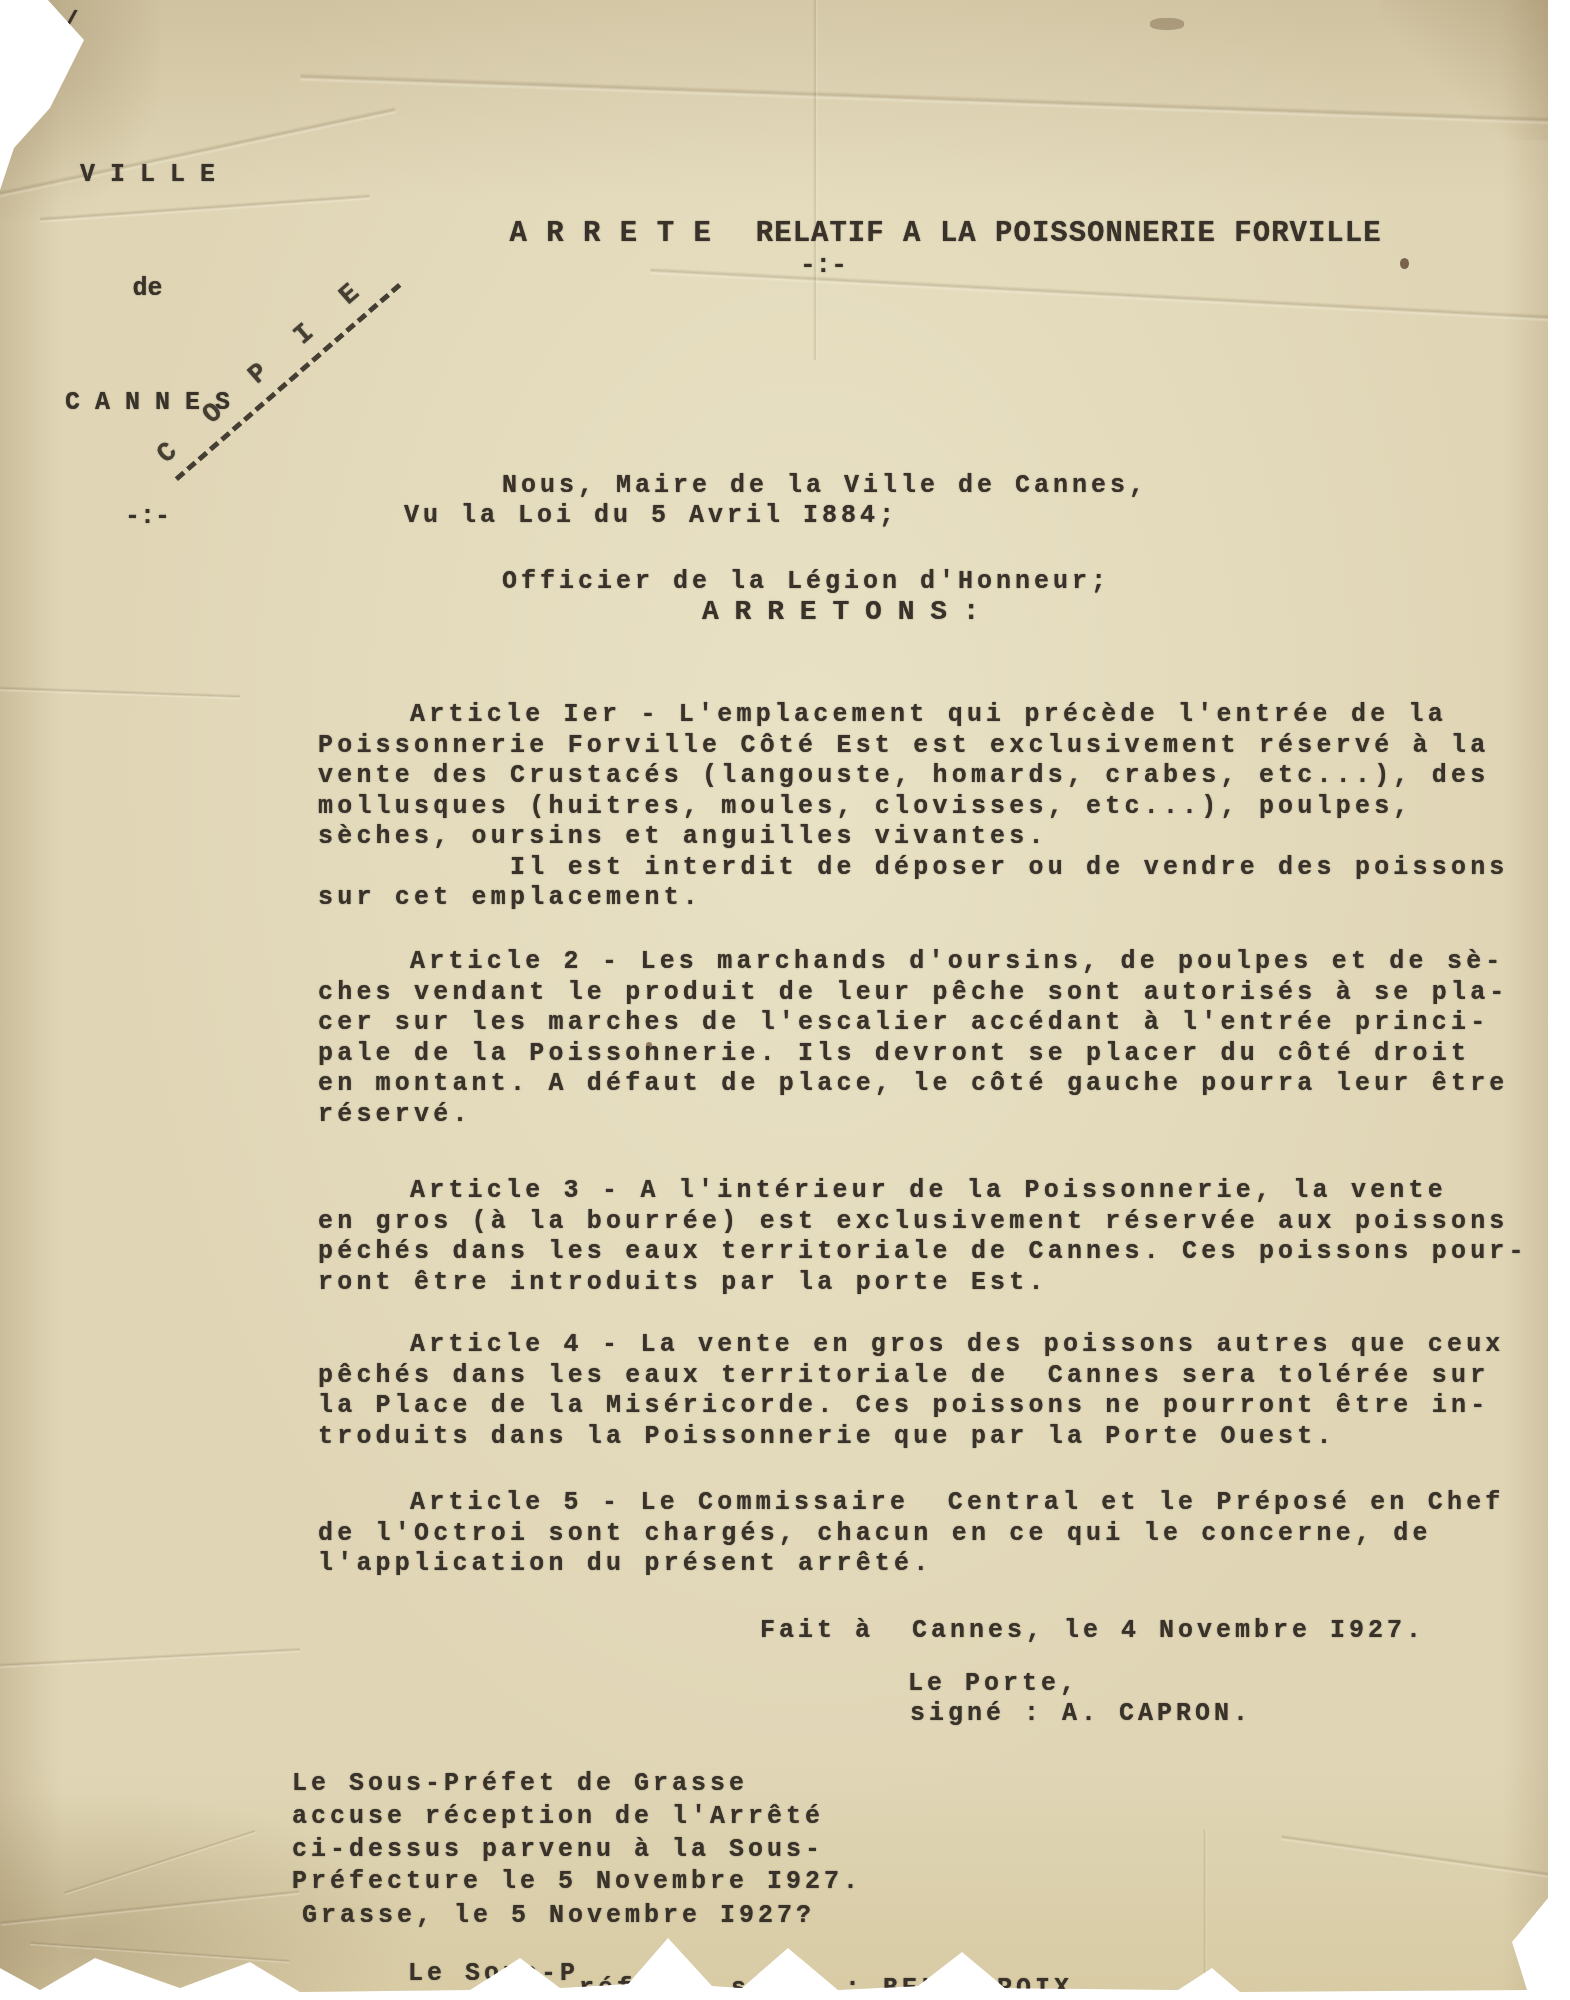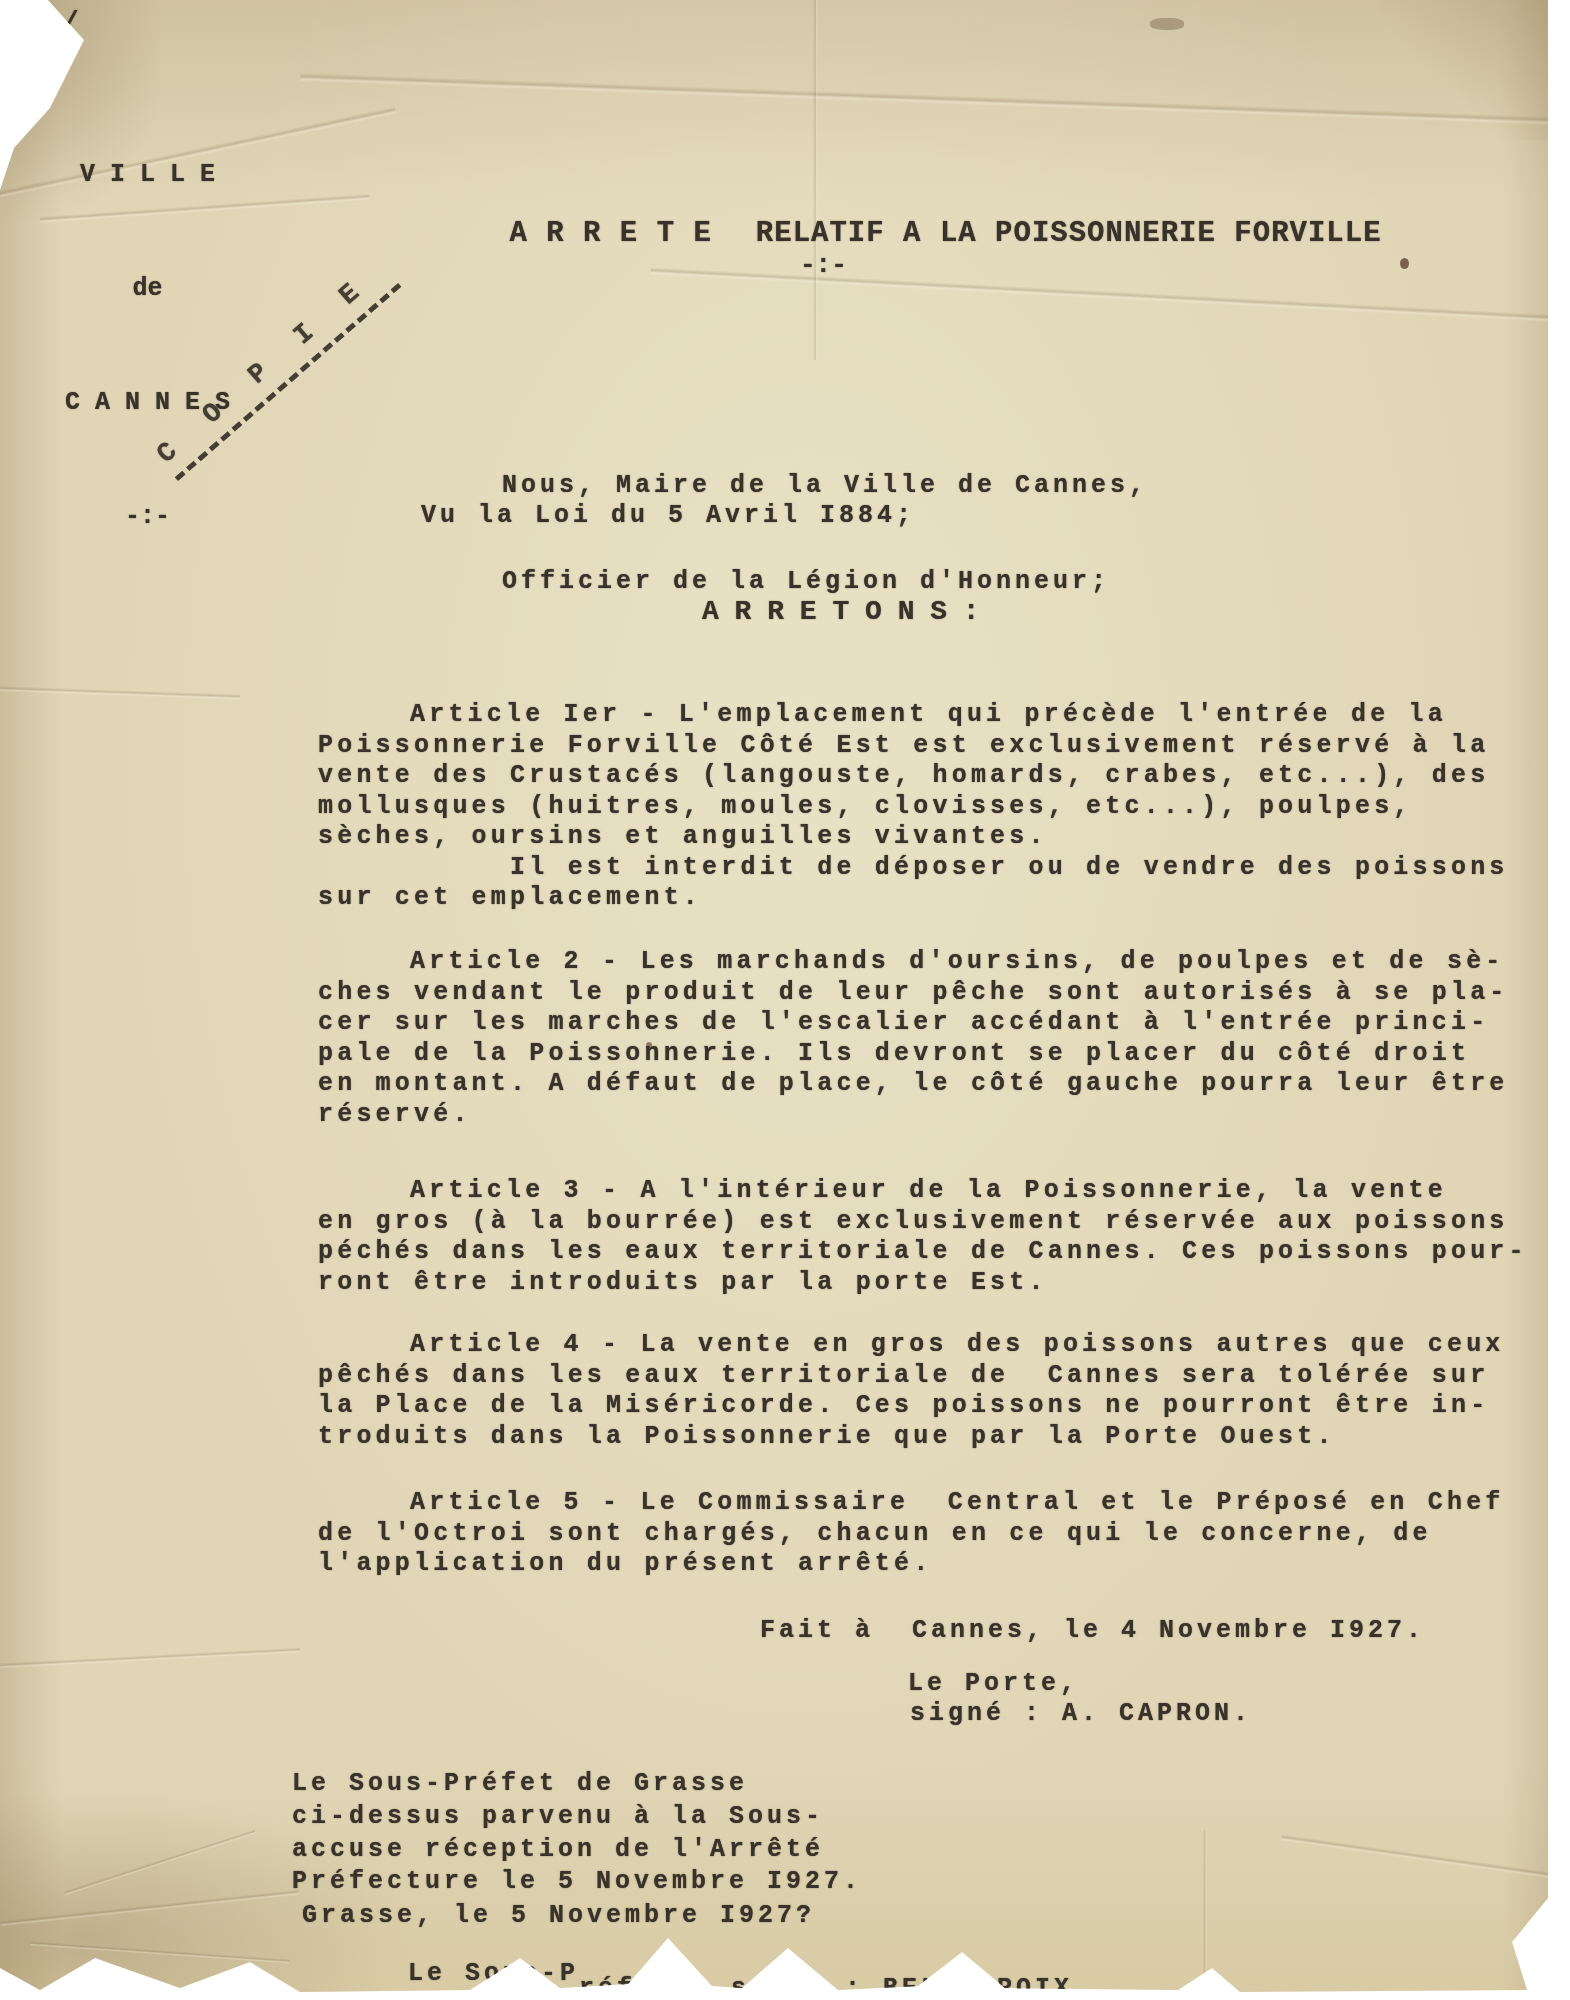--- a/index.html
+++ b/index.html
@@ -27,21 +27,21 @@
   .u{text-decoration-thickness:3px;text-underline-offset:6px;}
   .mark{left:26px;top:8px;font-size:27px;letter-spacing:2px;}
   .letterhead{left:50px;top:80px;width:195px;text-align:center;font-size:25px;line-height:38px;}
   .copie{left:178px;top:438px;font-size:27px;letter-spacing:14px;
          transform:rotate(-41deg);transform-origin:left bottom;
          border-bottom:5px dashed #453e33;padding:0 22px 8px 2px;color:#453e33;}
   .title{left:399px;top:184px;font-size:29px;letter-spacing:1px;}
   .title .part2{margin-left:44px;}
   .divider{left:800px;top:250px;font-size:26px;}
   .preamble{left:502px;top:406px;font-size:25px;letter-spacing:4px;line-height:32px;}
-  .vu{left:404px;top:501px;font-size:25px;letter-spacing:4px;margin-left:17px;}
+  .vu{left:404px;top:501px;font-size:25px;letter-spacing:4px;}
   .arretons{left:702px;top:596px;font-size:28px;letter-spacing:-0.5px;}
   .articles{left:310px;top:0;width:1235px;}
   .article{position:absolute;left:8px;width:1235px;}
   .article .first{padding-left:92px;}
   .closing-date{left:760px;top:1616px;font-size:25px;letter-spacing:4px;}
   .maire{left:908px;top:1669px;font-size:25px;letter-spacing:4px;}
   .signe{left:910px;top:1699px;font-size:25px;letter-spacing:4px;}
   .reception{left:292px;top:1768px;font-size:25px;letter-spacing:4px;line-height:32.8px;}
   .grasse{left:302px;top:1901px;font-size:25px;letter-spacing:4px;}
   .final-line{left:294px;top:1930px;font-size:25px;letter-spacing:4px;}
@@ -95,19 +95,19 @@
     </div>
     <div class="txt vu">Vu la Loi du 5 Avril I884;</div>
     <div class="txt arretons u">A R R E T O N S :</div>
 
     <div class="txt articles body-size" id="articles"><div class="article" style="top: 700px;"><div class="first"><span class="u">Article Ier</span><span> - L'emplacement qui précède l'entrée de la</span></div><div>Poissonnerie Forville Côté Est est exclusivement réservé à la</div><div>vente des Crustacés (langouste, homards, crabes, etc...), des</div><div>mollusques (huitres, moules, clovisses, etc...), poulpes,</div><div>sèches, oursins et anguilles vivantes.</div><div>          Il est interdit de déposer ou de vendre des poissons</div><div>sur cet emplacement.</div></div><div class="article" style="top: 947px;"><div class="first"><span class="u">Article 2</span><span> - Les marchands d'oursins, de poulpes et de sè-</span></div><div>ches vendant le produit de leur pêche sont autorisés à se pla-</div><div>cer sur les marches de l'escalier accédant à l'entrée princi-</div><div>pale de la Poissonnerie. Ils devront se placer du côté droit</div><div>en montant. A défaut de place, le côté gauche pourra leur être</div><div>réservé.</div></div><div class="article" style="top: 1176px;"><div class="first"><span class="u">Article 3</span><span> - A l'intérieur de la Poissonnerie, la vente</span></div><div>en gros (à la bourrée) est exclusivement réservée aux poissons</div><div>péchés dans les eaux territoriale de Cannes. Ces poissons pour-</div><div>ront être introduits par la porte Est.</div></div><div class="article" style="top: 1330px;"><div class="first"><span class="u">Article 4</span><span> - La vente en gros des poissons autres que ceux</span></div><div>pêchés dans les eaux territoriale de  Cannes sera tolérée sur</div><div>la Place de la Miséricorde. Ces poissons ne pourront être in-</div><div>troduits dans la Poissonnerie que par la Porte Ouest.</div></div><div class="article" style="top: 1488px;"><div class="first"><span class="u">Article 5</span><span> - Le Commissaire  Central et le Préposé en Chef</span></div><div>de l'Octroi sont chargés, chacun en ce qui le concerne, de</div><div>l'application du présent arrêté.</div></div></div>
 
     <div class="txt closing-date">Fait à  Cannes, le 4 Novembre I927.</div>
     <div class="txt maire">Le Porte,</div>
     <div class="txt signe">signé : A. CAPRON.</div>
 
-    <div class="txt reception" id="reception"><div>Le Sous-Préfet de Grasse</div><div>ci-dessus parvenu à la Sous-</div><div>accuse réception de l'Arrêté</div><div>Préfecture le 5 Novembre I927.</div></div>
+    <div class="txt reception" id="reception"><div>Le Sous-Préfet de Grasse</div><div>accuse réception de l'Arrêté</div><div>ci-dessus parvenu à la Sous-</div><div>Préfecture le 5 Novembre I927.</div></div>
     <div class="txt grasse">Grasse, le 5 Novembre I927?</div>
     <div class="txt final-line">
       <span>Le Sous-P</span><span class="drop">réfet : signé : BELLECROIX</span>
     </div>
   </div>
 </div>
 
 </body></html>

